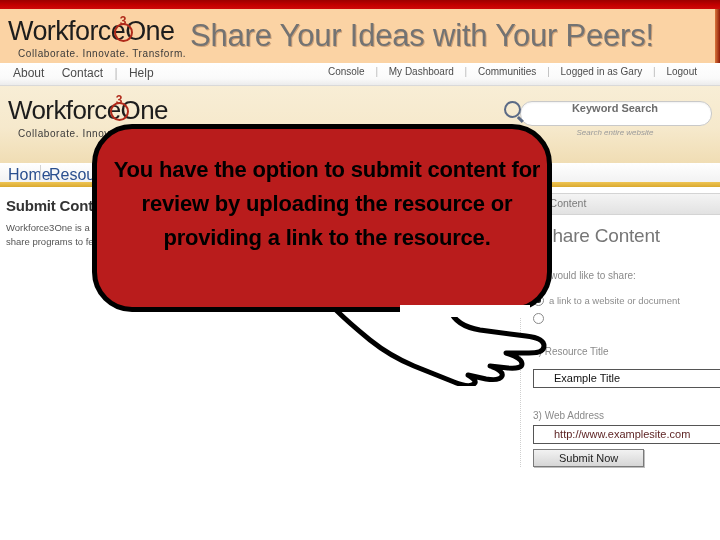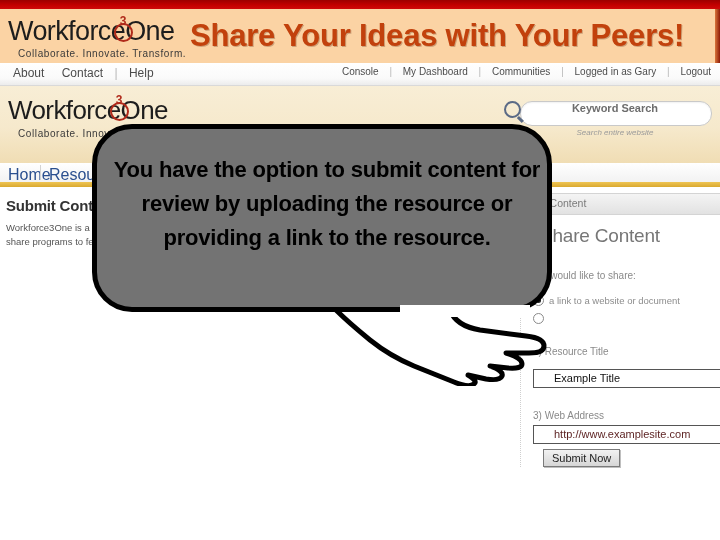--- a/index.html
+++ b/index.html
@@ -14,21 +14,21 @@
   #slide{position:absolute;left:0;top:0;width:720px;height:540px;background:#fff;overflow:hidden;}
 
   
   .top-rule{position:absolute;left:0;top:0;width:720px;height:9px;
     background:linear-gradient(to bottom,#9c0000 0%,#c20000 55%,#cf0a0a 100%);}
 
   
   .banner{position:absolute;left:0;top:9px;width:720px;height:54px;background:#fbd3a4;}
   .banner-title{
     position:absolute;left:190px;top:14px;width:520px;height:44px;
-    color:#c2410c;font-size:31px;font-weight:bold;line-height:44px;
+    color:#737373;font-size:31px;font-weight:normal;line-height:44px;
     text-align:left;white-space:nowrap;letter-spacing:-0.2px;
     text-shadow:1px 1px 0 rgba(120,70,40,.35);
   }
   .banner-edge-r{position:absolute;right:0;top:9px;width:5px;height:54px;
     background:linear-gradient(to right,#d8743a,#8d1b07);}
 
   
   .wf-logo{font-family:"Liberation Sans", sans-serif;color:#1d1d1d;white-space:nowrap;}
   .wf-logo .lg{font-size:27px;font-weight:400;letter-spacing:-0.6px;}
   .wf-tag{font-size:10px;color:#3a3a3a;letter-spacing:.6px;white-space:nowrap;}
@@ -37,21 +37,21 @@
   .emark .ring{position:absolute;left:3px;top:7px;width:15px;height:15px;border:2.5px solid #b02a1a;border-radius:50%;}
 
   #outerLogo{position:absolute;left:8px;top:16px;}
   #outerLogo .wf-tag{margin-top:1px;margin-left:10px;}
 
   
   .util-strip{position:absolute;left:0;top:63px;width:720px;height:22px;
     background:linear-gradient(to bottom,#ffffff 0%,#fafafa 70%,#ececec 100%);
     border-bottom:1px solid #d9d9d9;}
   .util-l{position:absolute;left:6px;top:3px;font-size:12px;color:#4c4c4c;white-space:nowrap;}
-  .util-r{position:absolute;right:2px;top:3px;font-size:10px;color:#4c4c4c;white-space:nowrap;}
+  .util-r{position:absolute;right:16px;top:3px;font-size:10px;color:#4c4c4c;white-space:nowrap;}
   .util-l span,.util-r span{padding:0 7px;}
   .util-sep{color:#b9b9b9;padding:0 1px !important;}
 
   
   .inner-page{position:absolute;left:0;top:85px;width:720px;height:455px;background:#ffffff;}
   .inner-head{position:absolute;left:0;top:0;width:720px;height:78px;
     background:linear-gradient(to bottom,#f8eed6 0%,#f6e9cc 55%,#f0ddb4 100%);
     border-bottom:1px solid #e3d3ac;}
   #innerLogo{position:absolute;left:8px;top:10px;}
   #innerLogo .lg{font-size:26px;}
@@ -89,27 +89,27 @@
   .share-h{position:absolute;left:540px;top:140px;font-size:19px;color:#777;white-space:nowrap;letter-spacing:-.2px;}
   .formcol{position:absolute;left:520px;top:185px;width:200px;border-left:1px dotted #cfcfcf;padding-left:12px;}
   .f-label{font-size:10px;color:#8a8a8a;white-space:nowrap;}
   .radio-row{display:flex;align-items:center;margin-top:7px;}
   .rdo{width:9px;height:9px;border:1px solid #8a8a8a;border-radius:50%;background:#fff;margin-right:5px;flex:0 0 auto;position:relative;}
   .rdo.on:after{content:"";position:absolute;left:2px;top:2px;width:5px;height:5px;border-radius:50%;background:#222;}
   .rdo-lbl{font-size:9.5px;color:#8d8d8d;white-space:nowrap;}
   .txtbox{width:158px;height:17px;border:1px solid #555;background:#fff;
     font-size:11px;color:#111;line-height:17px;padding:0 20px;overflow:hidden;white-space:nowrap;}
   .txtbox.url{color:#5a1f1f;}
-  .btn{margin-top:5px;display:inline-block;padding:2px 8px;border:1px solid #7a7a7a;
+  .btn{margin-top:5px;display:inline-block;padding:2px 25px;border:1px solid #7a7a7a;
     background:linear-gradient(to bottom,#f2f2f2,#d6d6d6);font-size:11px;color:#222;
-    box-shadow:1px 1px 0 rgba(0,0,0,.25);margin-left:10px;}
+    box-shadow:1px 1px 0 rgba(0,0,0,.25);}
 
   
   .bubble{position:absolute;left:92px;top:124px;width:460px;height:188px;
-    background:#737373;border:5px solid #000;border-radius:40px;box-sizing:border-box;z-index:30;}
+    background:#b91c1c;border:5px solid #000;border-radius:40px;box-sizing:border-box;z-index:30;}
   .bubble-text{position:absolute;left:10px;top:24px;width:440px;text-align:center;
     font-size:22px;font-weight:bold;color:#000;line-height:34px;letter-spacing:-.2px;}
   .tail{position:absolute;left:330px;top:296px;width:260px;height:90px;z-index:29;}
   .bubble-mask{position:absolute;left:400px;top:305px;width:130px;height:12px;background:#fff;z-index:31;}
 </style>
 </head>
 <body>
 
 <div id="slide">
 

